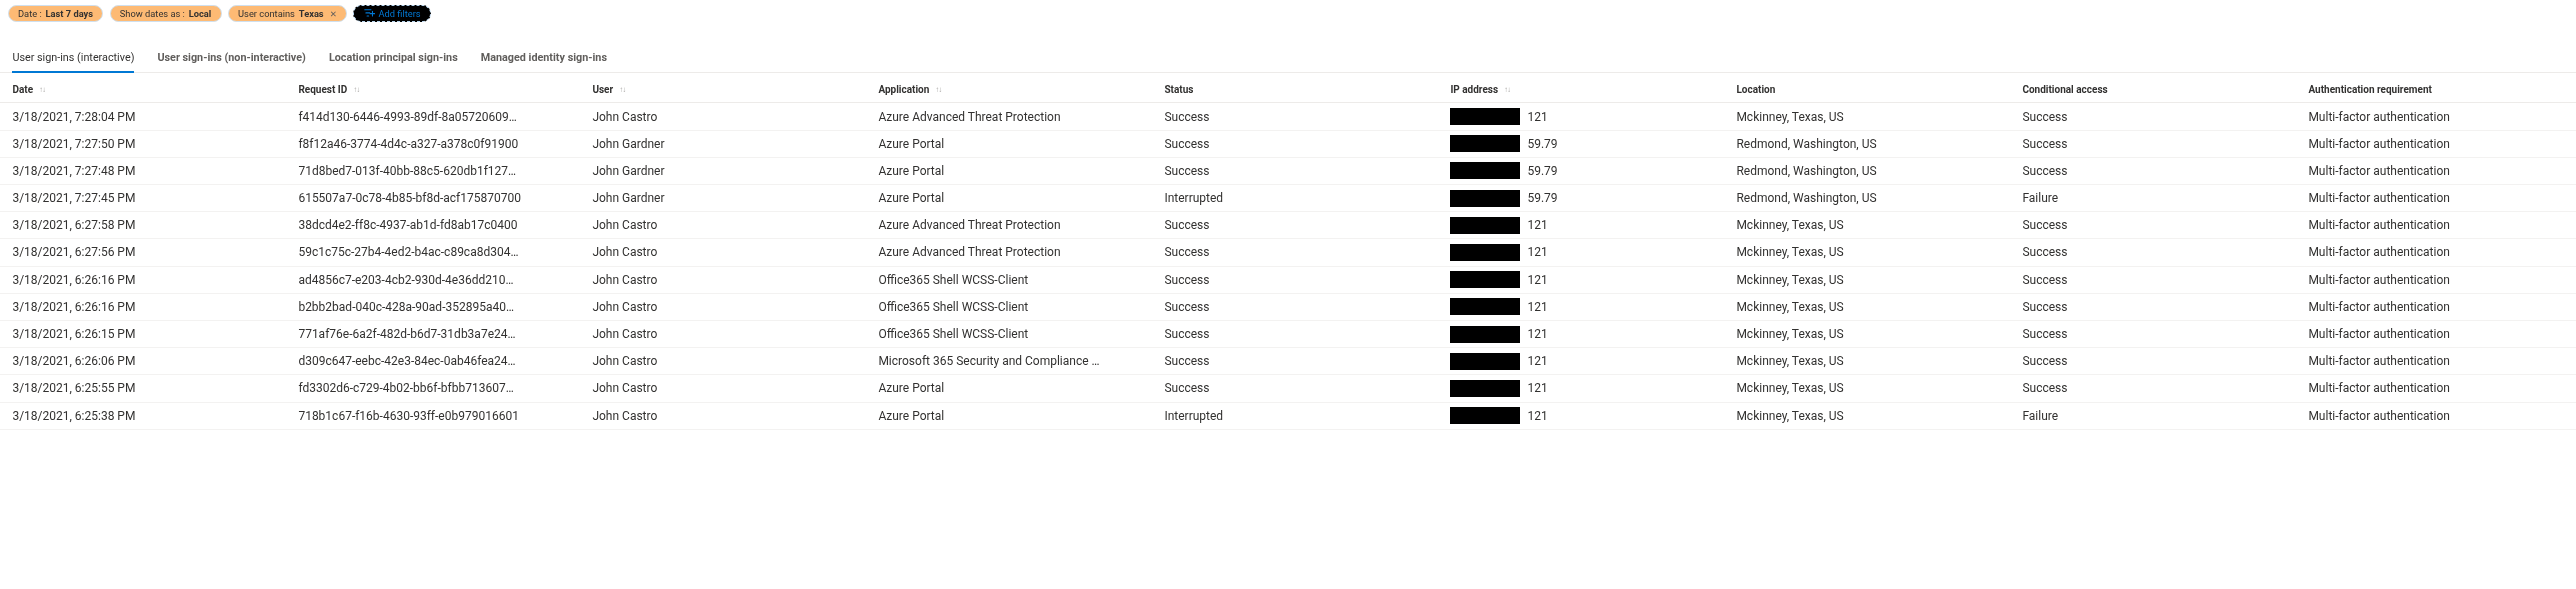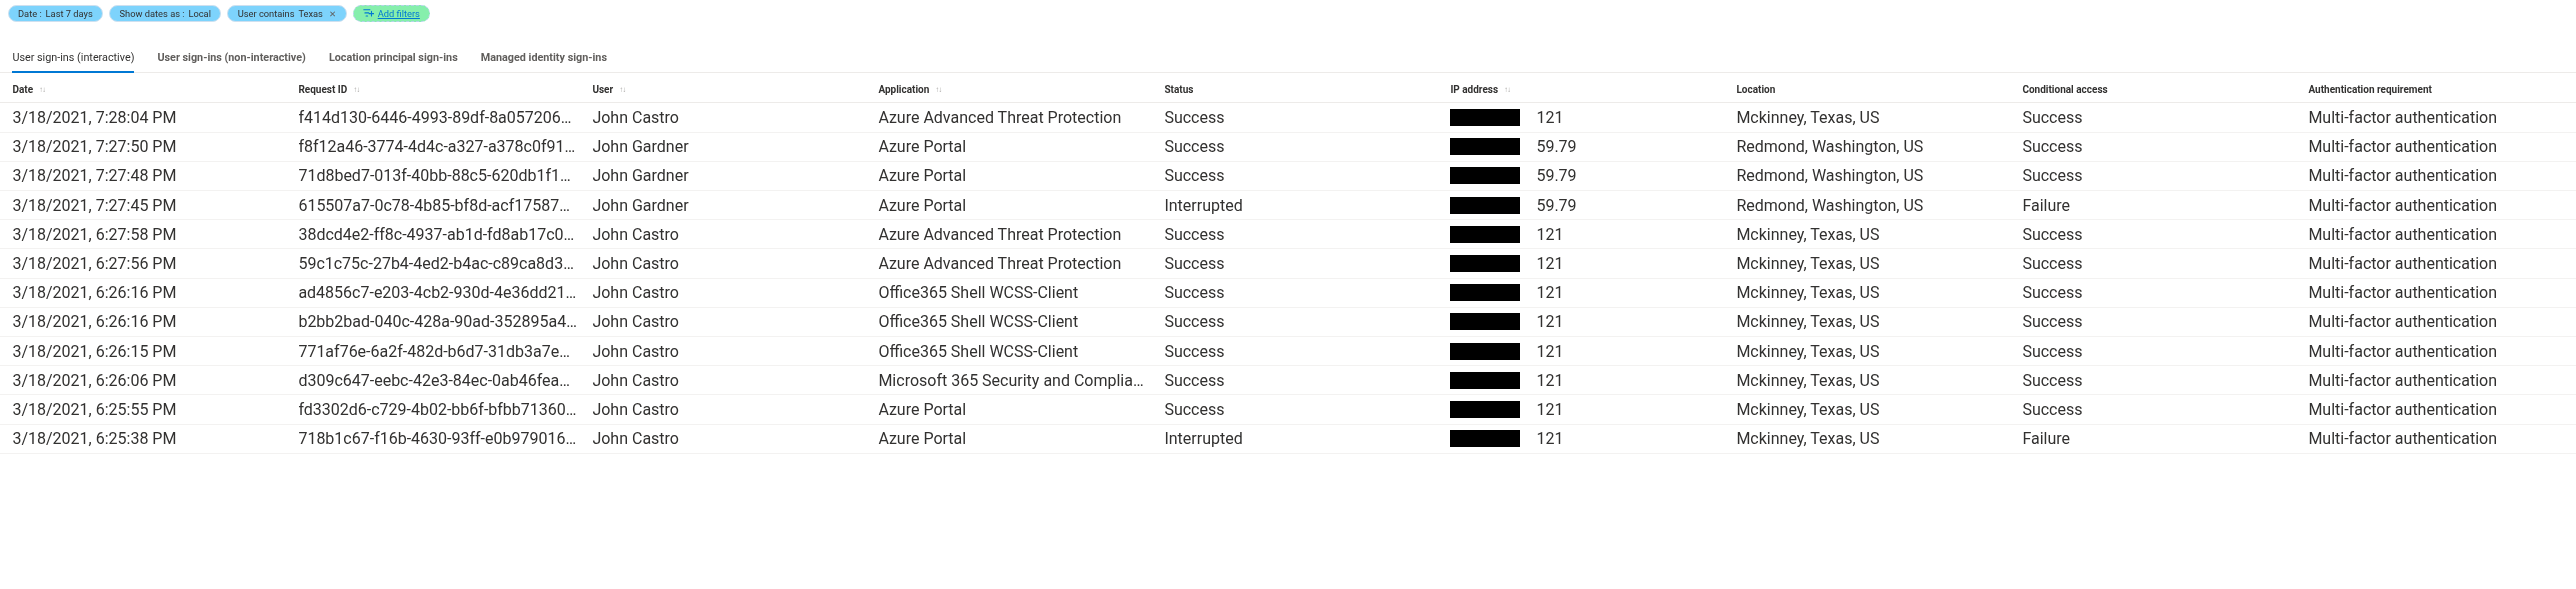--- a/index.html
+++ b/index.html
@@ -14,36 +14,35 @@
   .filters-row {
     display: flex;
     align-items: center;
     gap: 6.2px;
     padding: 4.6px 7.7px 4.6px 7.7px;
   }
   .filter-pill {
     display: inline-flex;
     align-items: center;
     gap: 3.9px;
-    background: #7dd3fc;
+    background: #fdba74;
     border: 0.8px solid #cfe0ef;
     border-radius: 10.8px;
     padding: 2.3px 9.3px;
     font-size: 9.3px;
     color: #323130;
     cursor: pointer;
     white-space: nowrap;
   }
   .filter-pill.add {
     border: 0.8px dashed #b6d3eb;
     color: #0078d4;
-    background: #86efac;
-    text-decoration: underline;
-  }
-  .filter-pill .bold { font-weight: 400; }
+    background: #000000;
+  }
+  .filter-pill .bold { font-weight: 700; }
   .filter-remove {
     margin-left: 2.3px;
     font-size: 8.5px;
     color: #605e5c;
     cursor: pointer;
   }
   .add-icon {
     color: #0078d4;
     font-weight: 600;
     position: relative;
@@ -104,42 +103,42 @@
     cursor: pointer;
   }
   .sort-icon {
     font-size: 7.7px;
     color: #a19f9d;
     letter-spacing: -0.8px;
   }
   .grid-row {
     padding: 4.6px 12.4px;
     border-bottom: 0.8px solid #f3f2f1;
-    font-size: 16px;
+    font-size: 12px;
     color: #323130;
   }
   .cell {
     white-space: nowrap;
     overflow: hidden;
     text-overflow: ellipsis;
     padding-right: 15.5px;
   }
   .ip-cell {
     display: flex;
     align-items: center;
     gap: 0;
   }
   .ip-redact {
     display: inline-block;
     width: 70px;
     height: 17px;
     background: #000;
   }
   .ip-tail {
-    padding-left: 16px;
+    padding-left: 7px;
     text-align: center;
   }
 </style>
 </head>
 <body>
 
 <div class="filters-row">
   <div class="filter-pill">
     <span>Date : </span>
     <span class="bold">Last 7 days</span>

